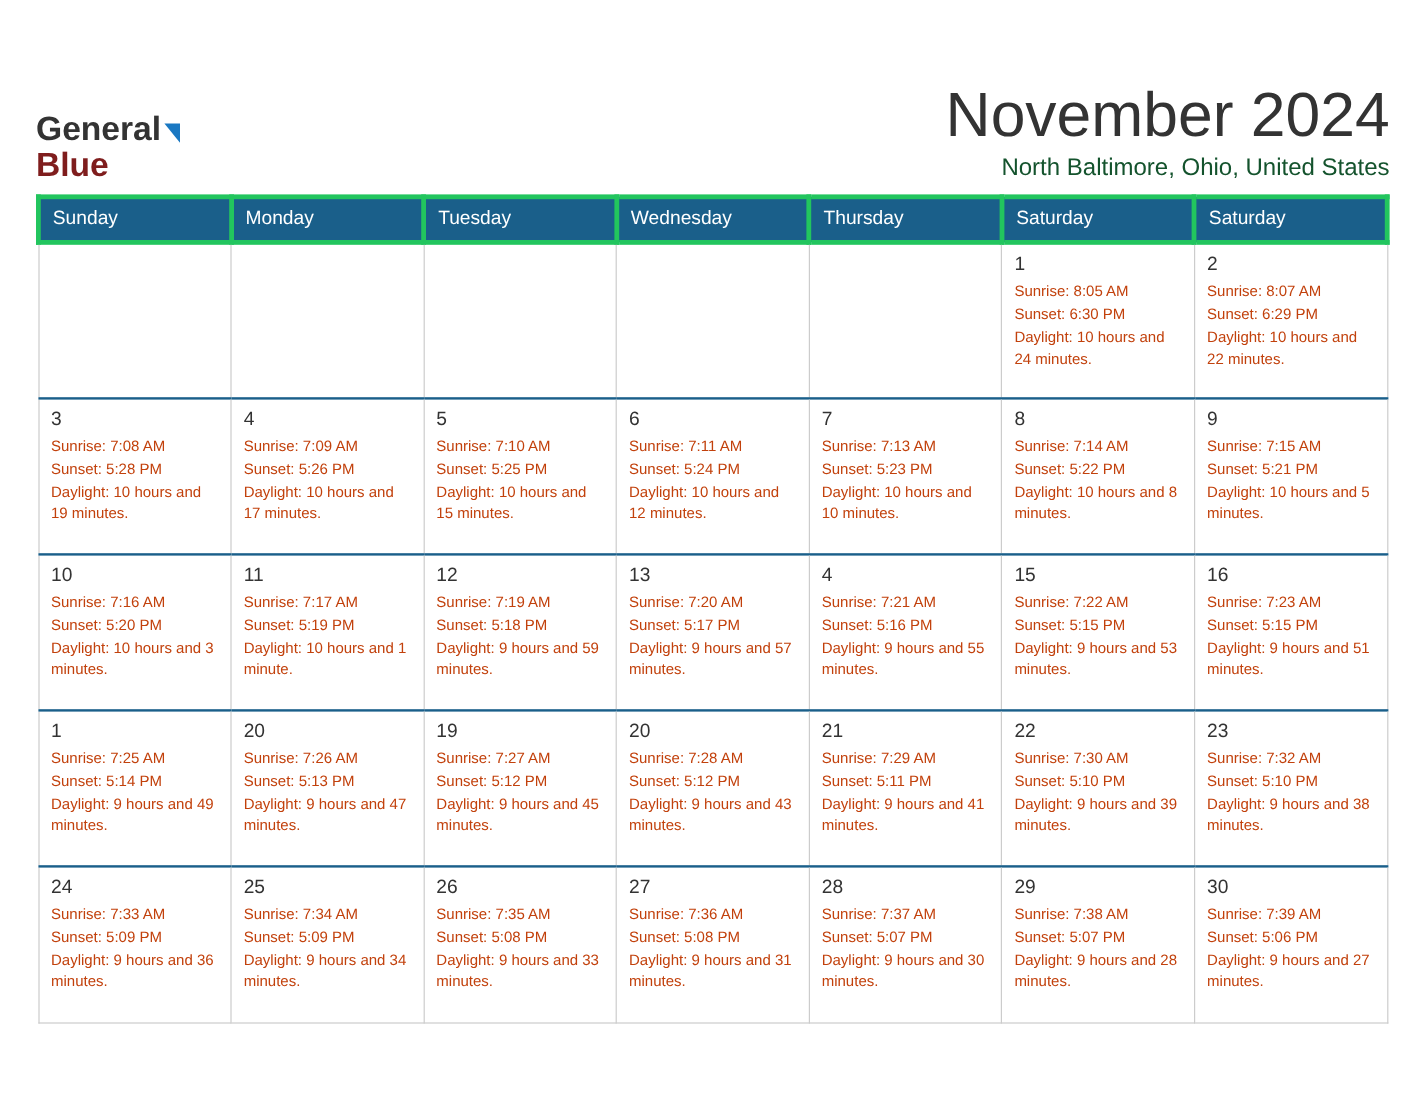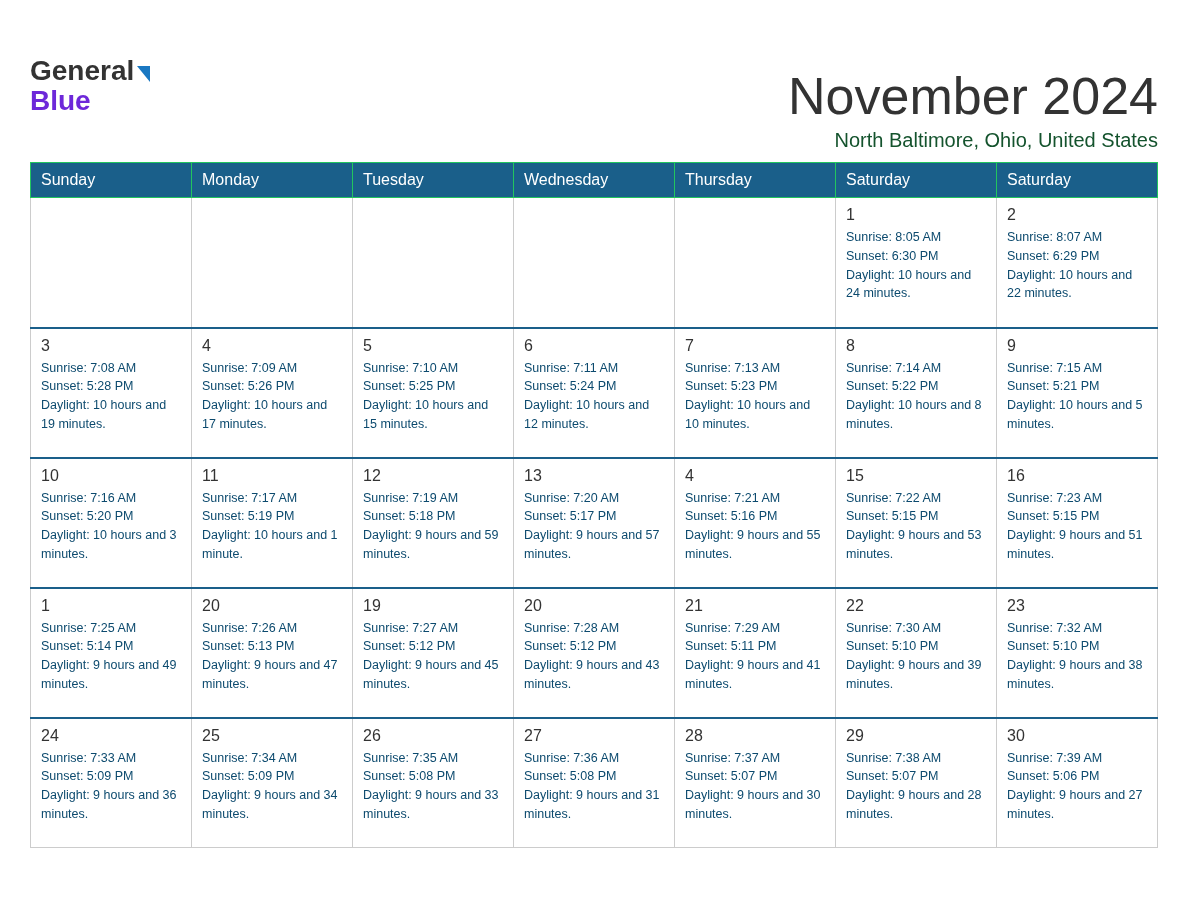--- a/index.html
+++ b/index.html
@@ -6,38 +6,38 @@
     body {
       font-family: Arial, sans-serif;
       background: #fff;
       width: 1188px;
       min-height: 918px;
       padding: 20px 30px;
     }
     .header {
       display: flex;
       justify-content: space-between;
-      align-items: center;
+      align-items: flex-end;
       margin-bottom: 10px;
     }
     .logo {
       display: flex;
       flex-direction: column;
       align-items: flex-start;
     }
     .logo-text {
       font-size: 28px;
       font-weight: bold;
       color: #333;
       line-height: 1;
     }
     .logo-line2 {
       font-size: 28px;
       font-weight: bold;
-      color: #6d28d9;
+      color: #7f1d1d;
       line-height: 1;
       margin-top: 2px;
     }
     .title-block {
       text-align: right;
     }
     .month-title {
       font-size: 52px;
       font-weight: normal;
       color: #333;
@@ -54,42 +54,42 @@
       border-collapse: collapse;
       margin-top: 10px;
     }
     .calendar th {
       background-color: #1a5f8a;
       color: #fff;
       padding: 8px 10px;
       text-align: left;
       font-size: 16px;
       font-weight: normal;
-      border: 1px solid #22c55e;
+      border: 4px solid #22c55e;
     }
     .calendar td {
       border: 1px solid #ccc;
       vertical-align: top;
       padding: 8px 10px;
       width: 14.28%;
       min-height: 110px;
       height: 130px;
       font-size: 13px;
       color: #333;
     }
     .day-number {
       font-size: 16px;
       font-weight: normal;
       color: #333;
       display: block;
       margin-bottom: 4px;
     }
     .day-info {
       font-size: 12.5px;
-      color: #0c4a6e;
+      color: #c2410c;
       line-height: 1.5;
     }
     .empty-cell {
       background: #fff;
     }
     .calendar tr td {
       border-top: 2px solid #1a5f8a;
     }
     .calendar tr:first-child td {
       border-top: 1px solid #ccc;

